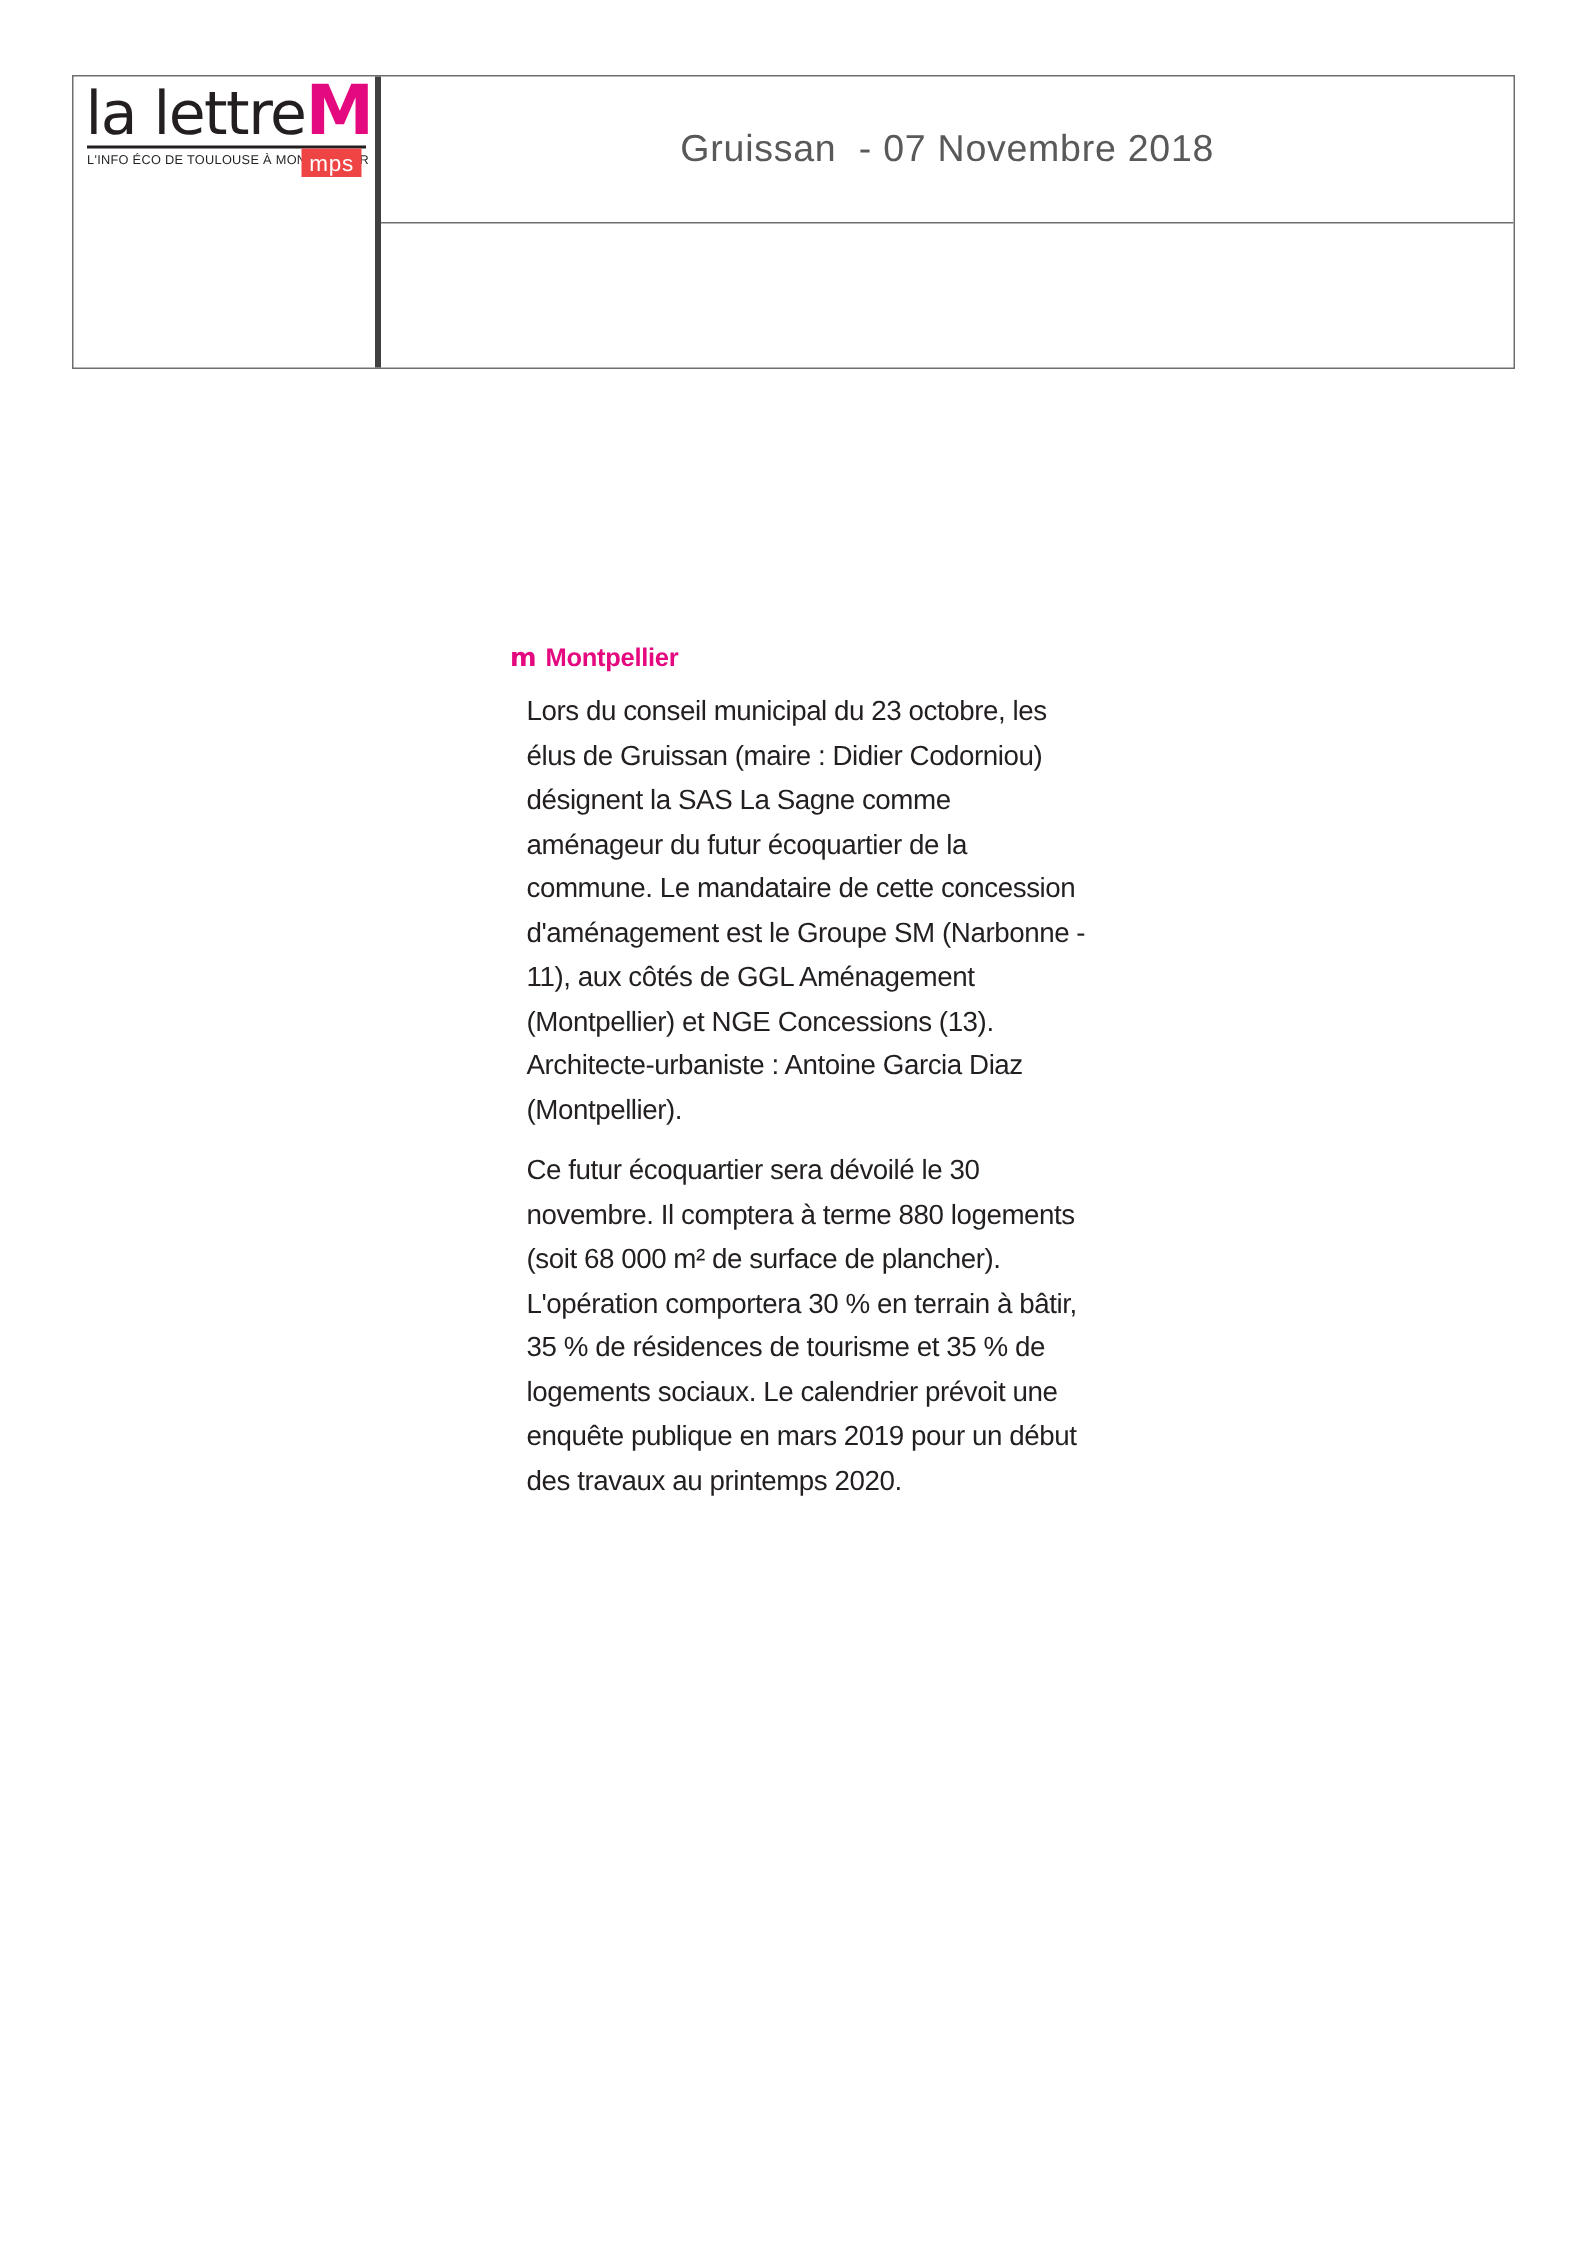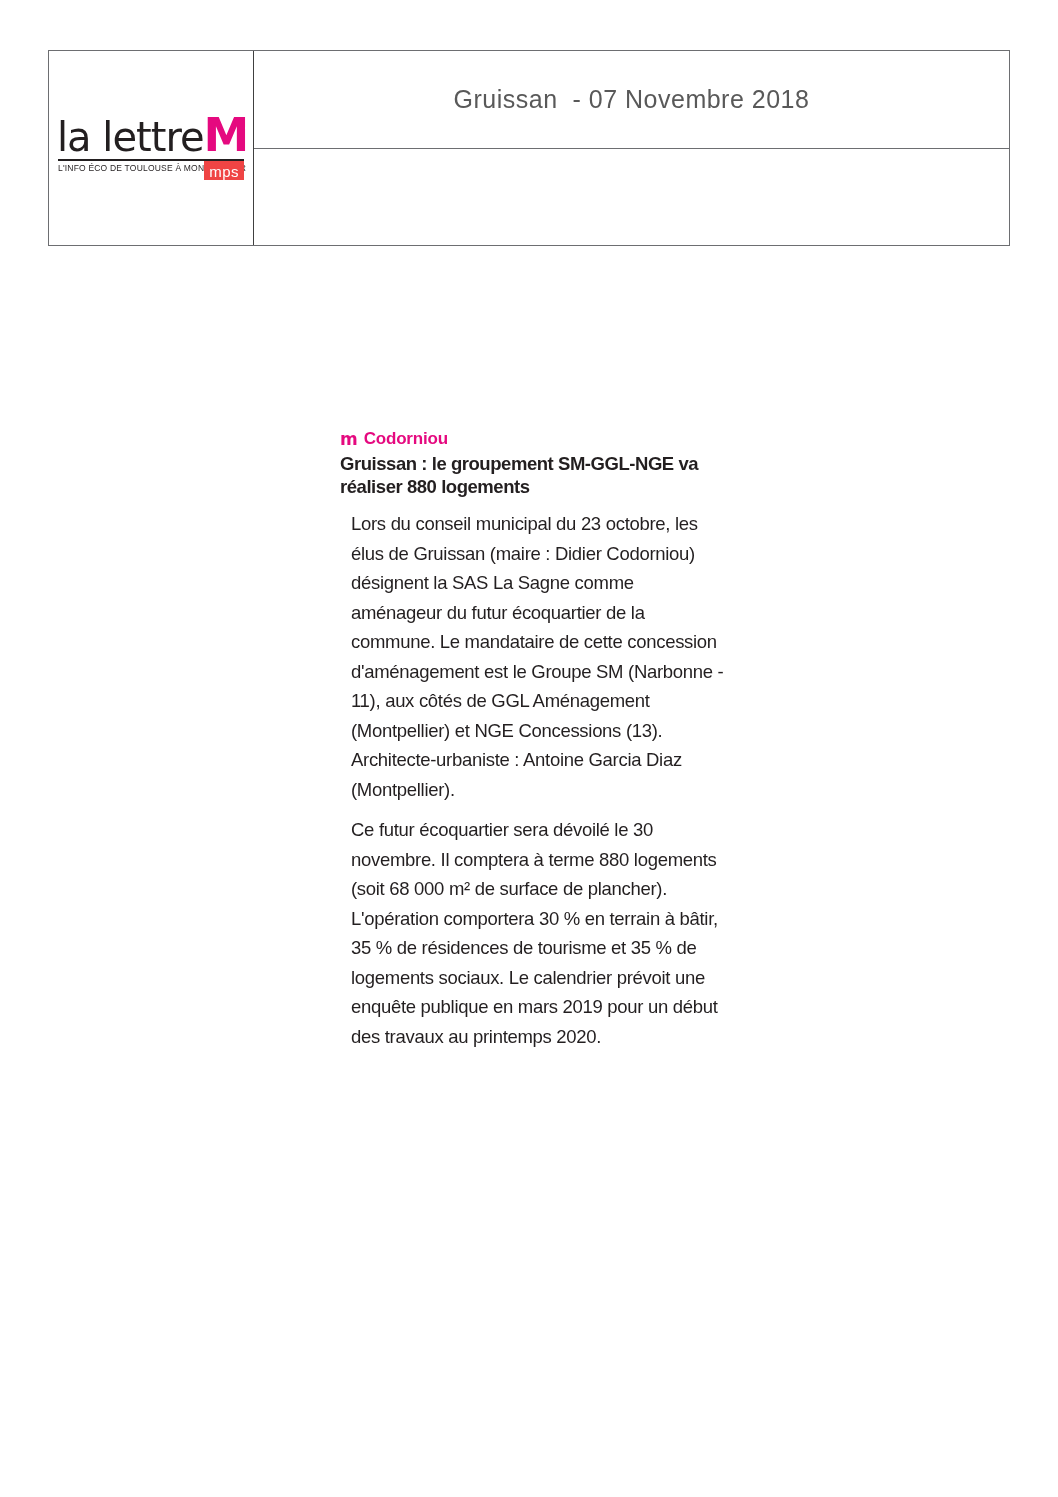--- a/index.html
+++ b/index.html
@@ -23,24 +23,23 @@
     top: 50px;
     width: 962px;
     height: 196px;
     border: 1px solid #6d6e71;
     box-sizing: border-box;
     display: flex;
     flex-direction: row;
   }
   .header-logo-cell {
     width: 205px;
-    border-right: 1px solid #404040;
-    box-sizing: border-box;
-    display: flex;
-    align-items: center;
+    border-right: 4px solid #404040;
+    box-sizing: border-box;
+    display: flex;
     justify-content: center;
     flex: 0 0 205px;
   }
   .header-right {
     flex: 1 1 auto;
     display: flex;
     flex-direction: column;
   }
   .header-title-cell {
     height: 98px;
@@ -188,23 +187,22 @@
       <div class="header-title">Gruissan  - 07 Novembre 2018</div>
     </div>
   </div>
 
 </div>
 
 <div class="article">
 
   <div class="article-kicker">
     <span class="kicker-mark">m</span>
-    <span class="kicker-label">Codorniou</span>
-  </div>
-
-  <div class="article-headline">Gruissan : le groupement SM-GGL-NGE va réaliser 880 logements</div>
+    <span class="kicker-label">Montpellier</span>
+  </div>
+
 
   <div class="article-body">
     <p>Lors du conseil municipal du 23 octobre, les élus de Gruissan (maire : Didier Codorniou) désignent la SAS La Sagne comme aménageur du futur écoquartier de la commune. Le mandataire de cette concession d'aménagement est le Groupe SM (Narbonne - 11), aux côtés de GGL Aménagement (Montpellier) et NGE Concessions (13). Architecte-urbaniste : Antoine Garcia Diaz (Montpellier).</p>
     <p>Ce futur écoquartier sera dévoilé le 30 novembre. Il comptera à terme 880 logements (soit 68 000 m² de surface de plancher). L'opération comportera 30 % en terrain à bâtir, 35 % de résidences de tourisme et 35 % de logements sociaux. Le calendrier prévoit une enquête publique en mars 2019 pour un début des travaux au printemps 2020.</p>
   </div>
 
 </div>
 
 </body></html>

